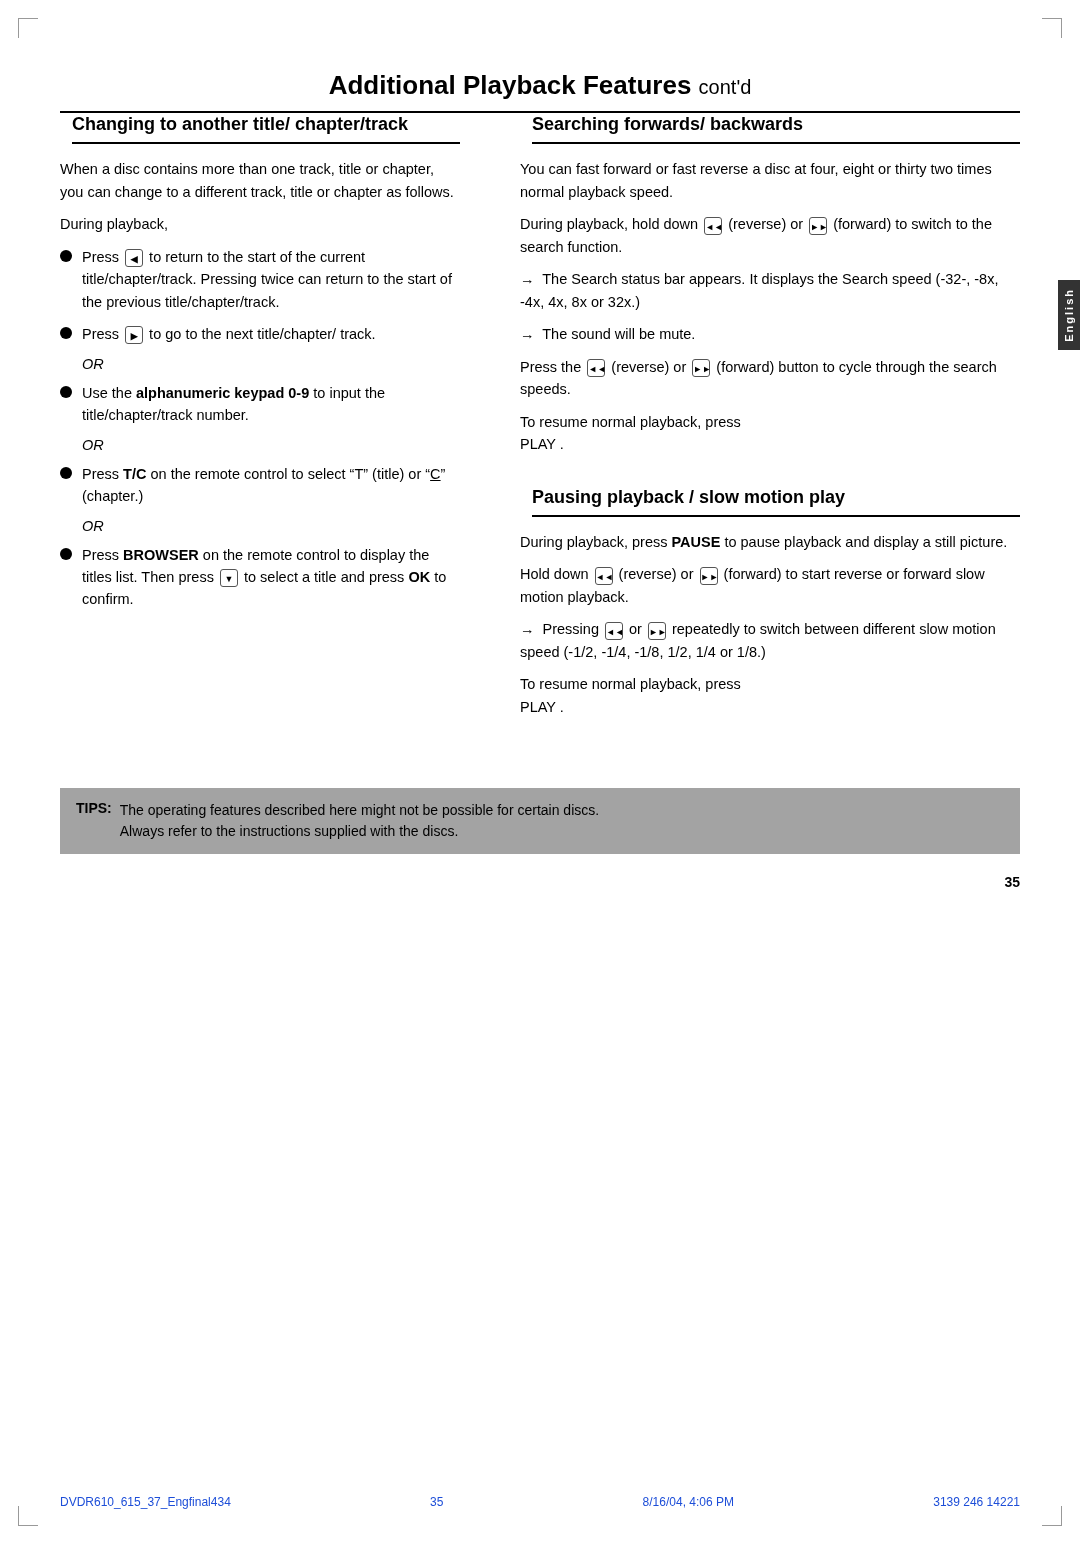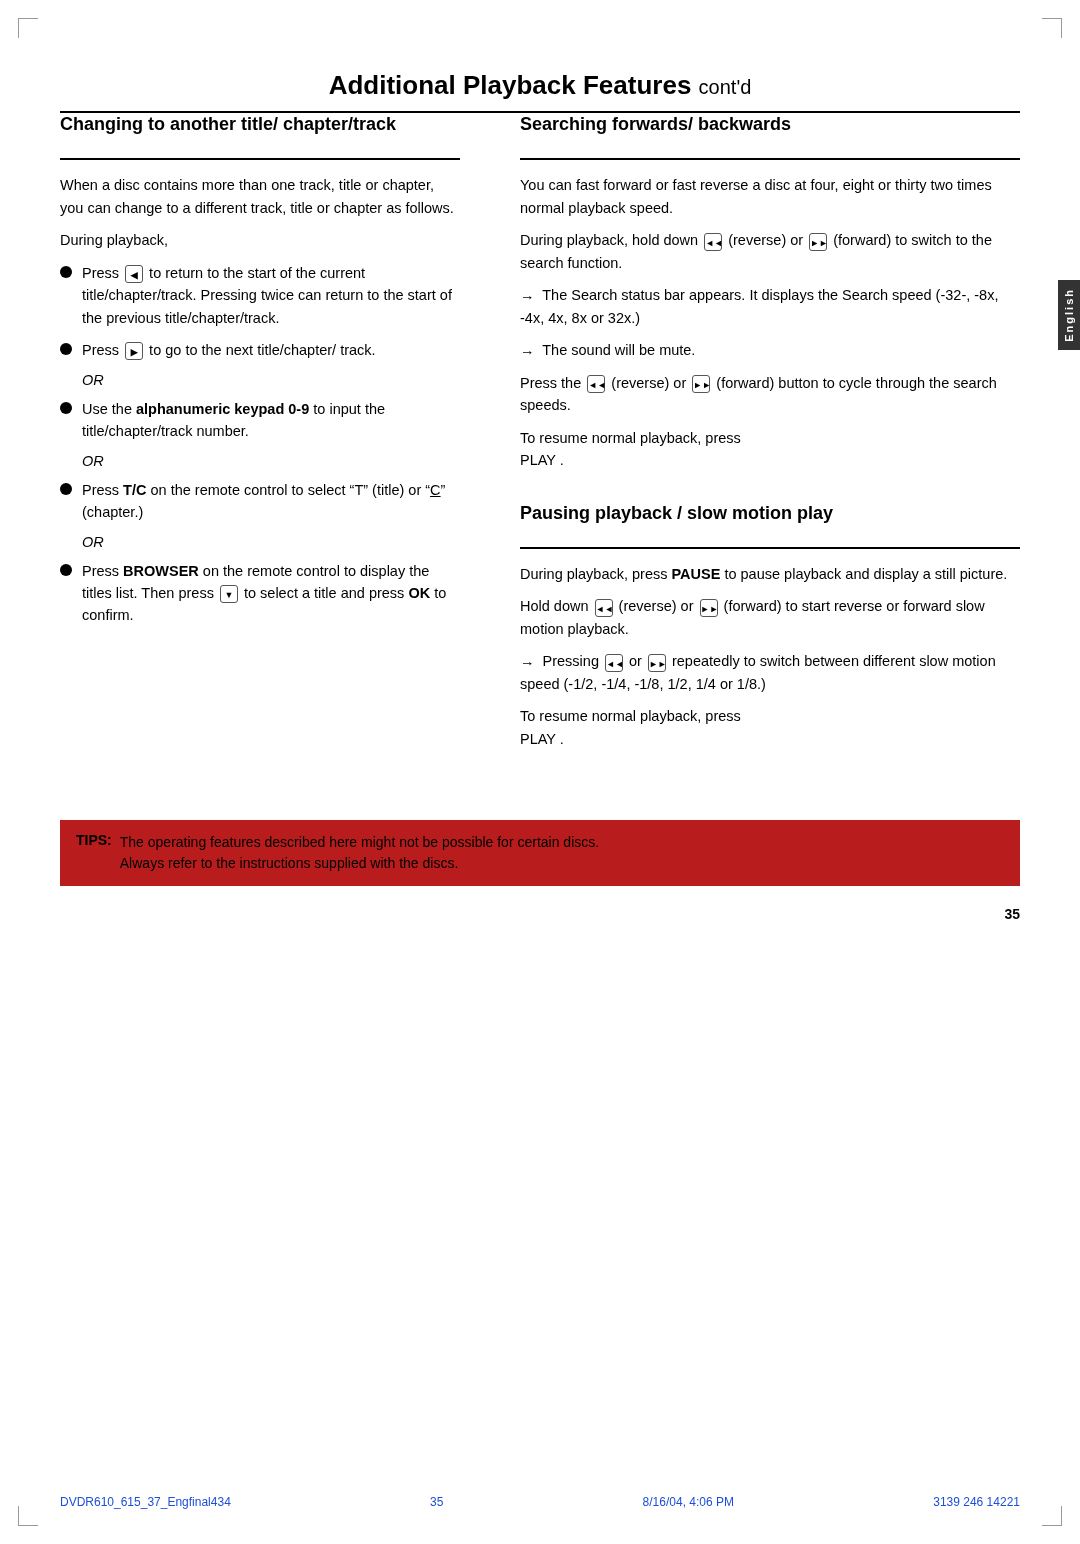--- a/index.html
+++ b/index.html
@@ -89,23 +89,24 @@
 
     .col-right {
       flex: 1;
     }
 
     
     .section-title {
       font-size: 18px;
       font-weight: bold;
       border-bottom: 2px solid #000;
-      padding-bottom: 22px;
+      padding-bottom: 6px;
       margin-bottom: 14px;
       line-height: 1.3;
+      margin-left: 12px;
     }
 
     .section-body {
       font-size: 14.5px;
       line-height: 1.55;
       margin-bottom: 10px;
     }
 
     .bullet-list {
       list-style: none;
@@ -147,21 +148,21 @@
     }
 
     
     .arrow-tip {
       display: inline-block;
       margin-right: 4px;
     }
 
     
     .tips-box {
-      background: #b91c1c;
+      background: #a3a3a3;
       margin: 20px 60px;
       padding: 12px 16px;
       font-size: 14px;
       display: flex;
       align-items: flex-start;
       gap: 8px;
     }
     .tips-label { font-weight: bold; }
     .tips-content { line-height: 1.5; }
 

